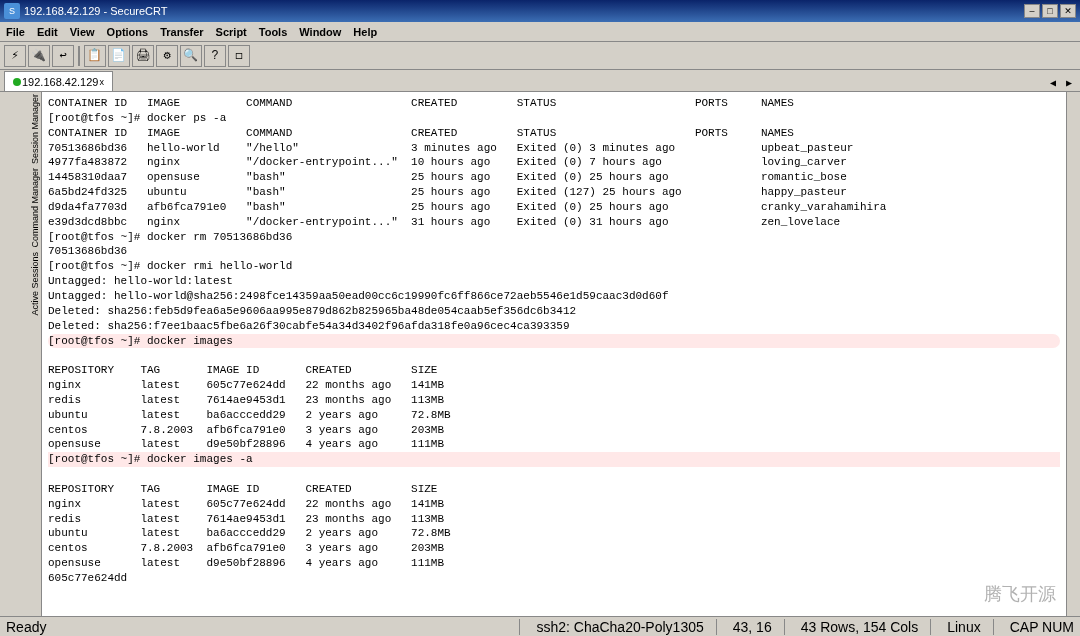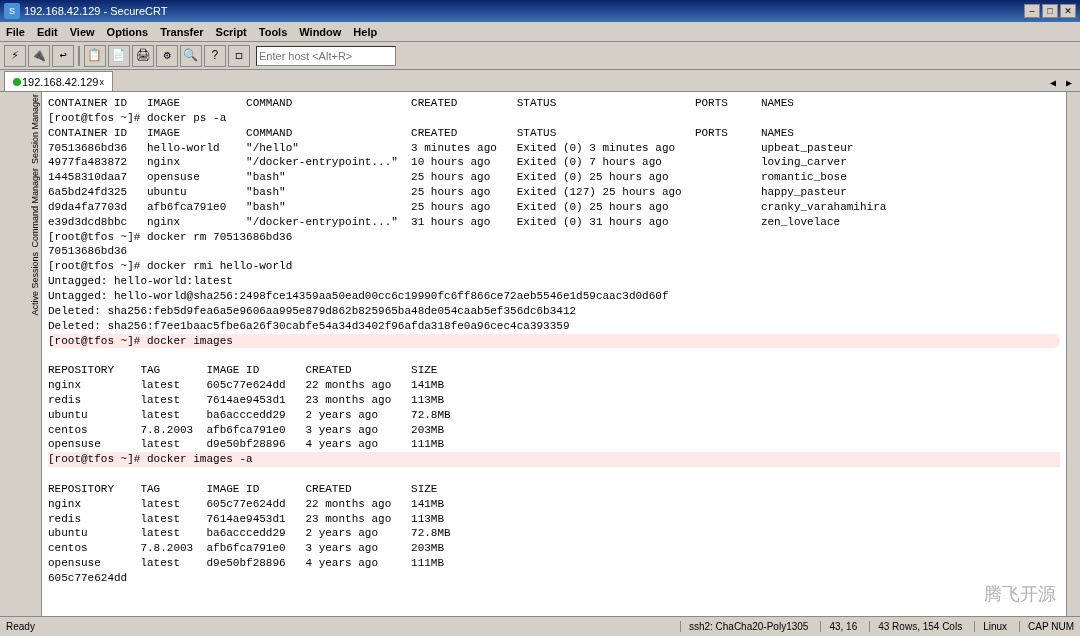--- a/index.html
+++ b/index.html
@@ -215,33 +215,33 @@
     
     .status-bar {
       background: #d4d0c8;
       height: 20px;
       display: flex;
       align-items: center;
       justify-content: space-between;
       padding: 0 6px;
       border-top: 1px solid #888;
       font-family: 'Tahoma', sans-serif;
-      font-size: 10px;
+      font-size: 14px;
     }
     .status-left {
       color: #000;
     }
     .status-right {
       display: flex;
       gap: 12px;
       color: #000;
     }
     .status-section {
       border-left: 1px solid #888;
-      padding-left: 8px;
+      padding-left: 16px;
     }
 
     
     .right-panel {
       width: 14px;
       background: #d4d0c8;
       border-left: 1px solid #888;
       display: flex;
       flex-direction: column;
       align-items: center;
@@ -291,23 +291,20 @@
   <div class="toolbar-btn">🔌</div>
   <div class="toolbar-btn">↩</div>
   <div class="toolbar-separator"></div>
   <div class="toolbar-btn">📋</div>
   <div class="toolbar-btn">📄</div>
   <div class="toolbar-btn">🖨</div>
   <div class="toolbar-btn">⚙</div>
   <div class="toolbar-btn">🔍</div>
   <div class="toolbar-btn">?</div>
   <div class="toolbar-btn">◻</div>
-  <div class="address-bar">
-    <input class="address-input" type="text" placeholder="Enter host &lt;Alt+R&gt;" style="">
-  </div>
 </div>
 
 <div class="tab-bar">
   <div class="tab active">
     <div class="tab-dot"></div>
     <span>192.168.42.129</span>
     <span class="tab-close">x</span>
   </div>
   <div class="tab-nav">
     <span class="tab-nav-btn">◀</span>

